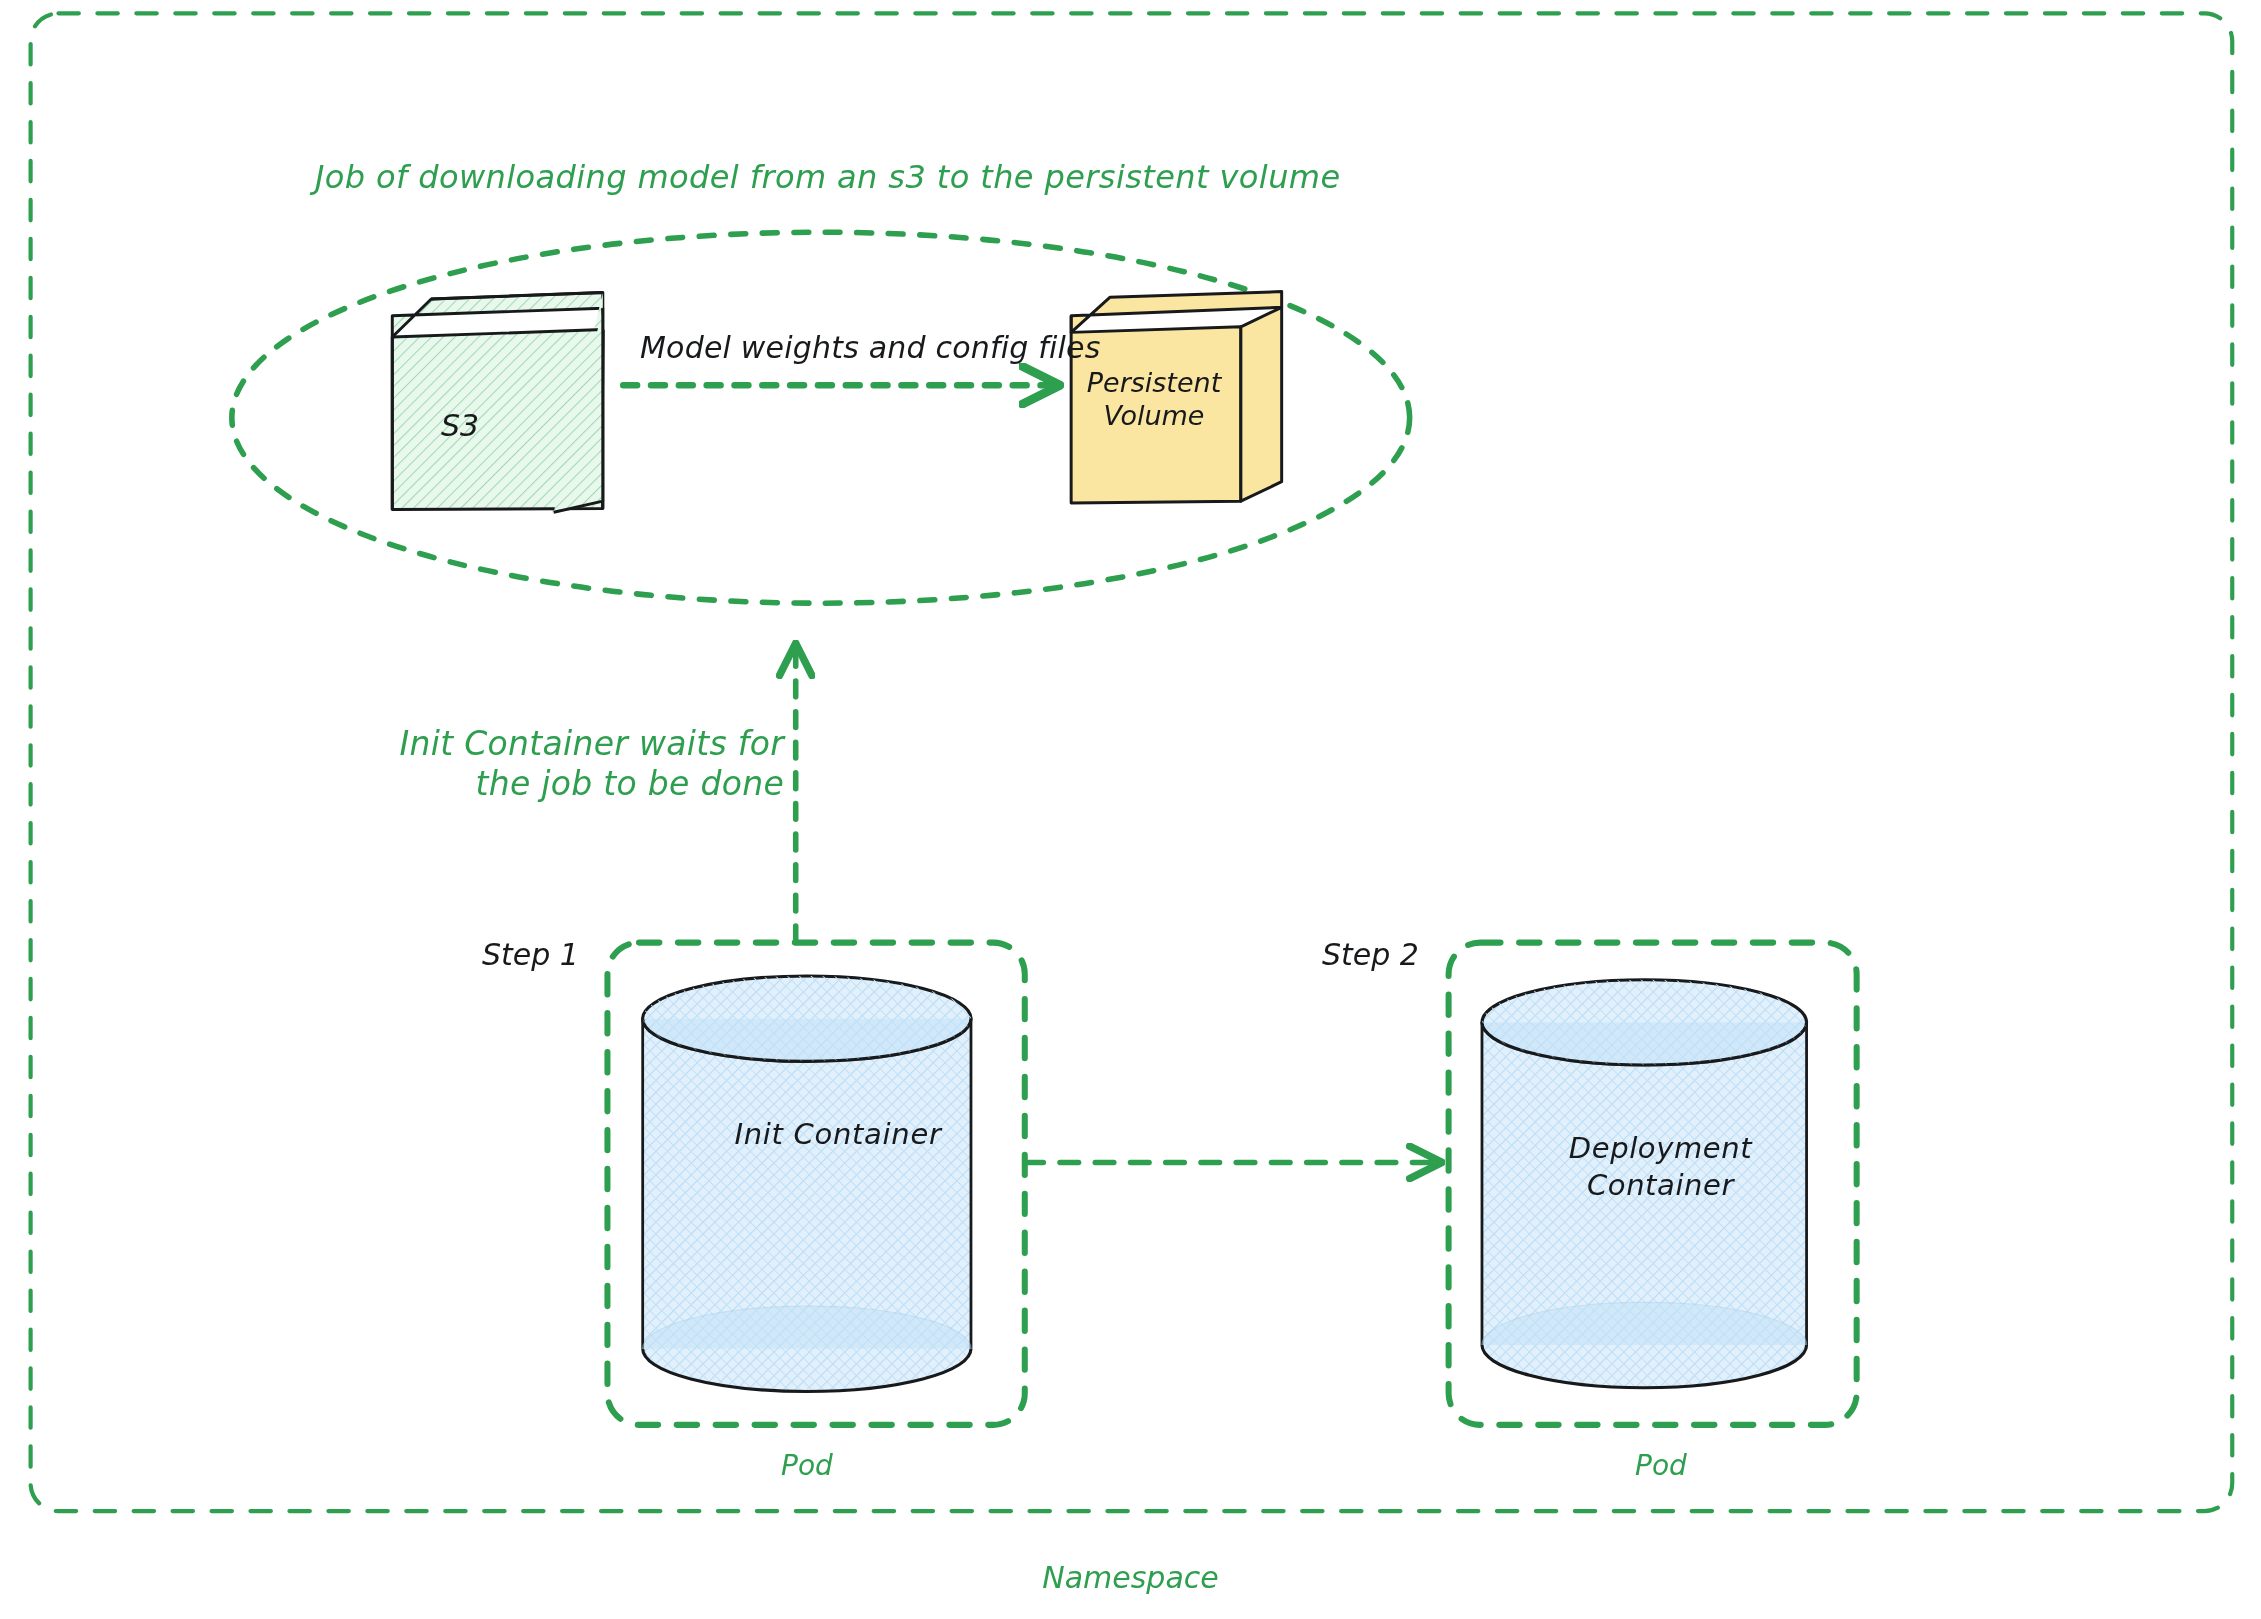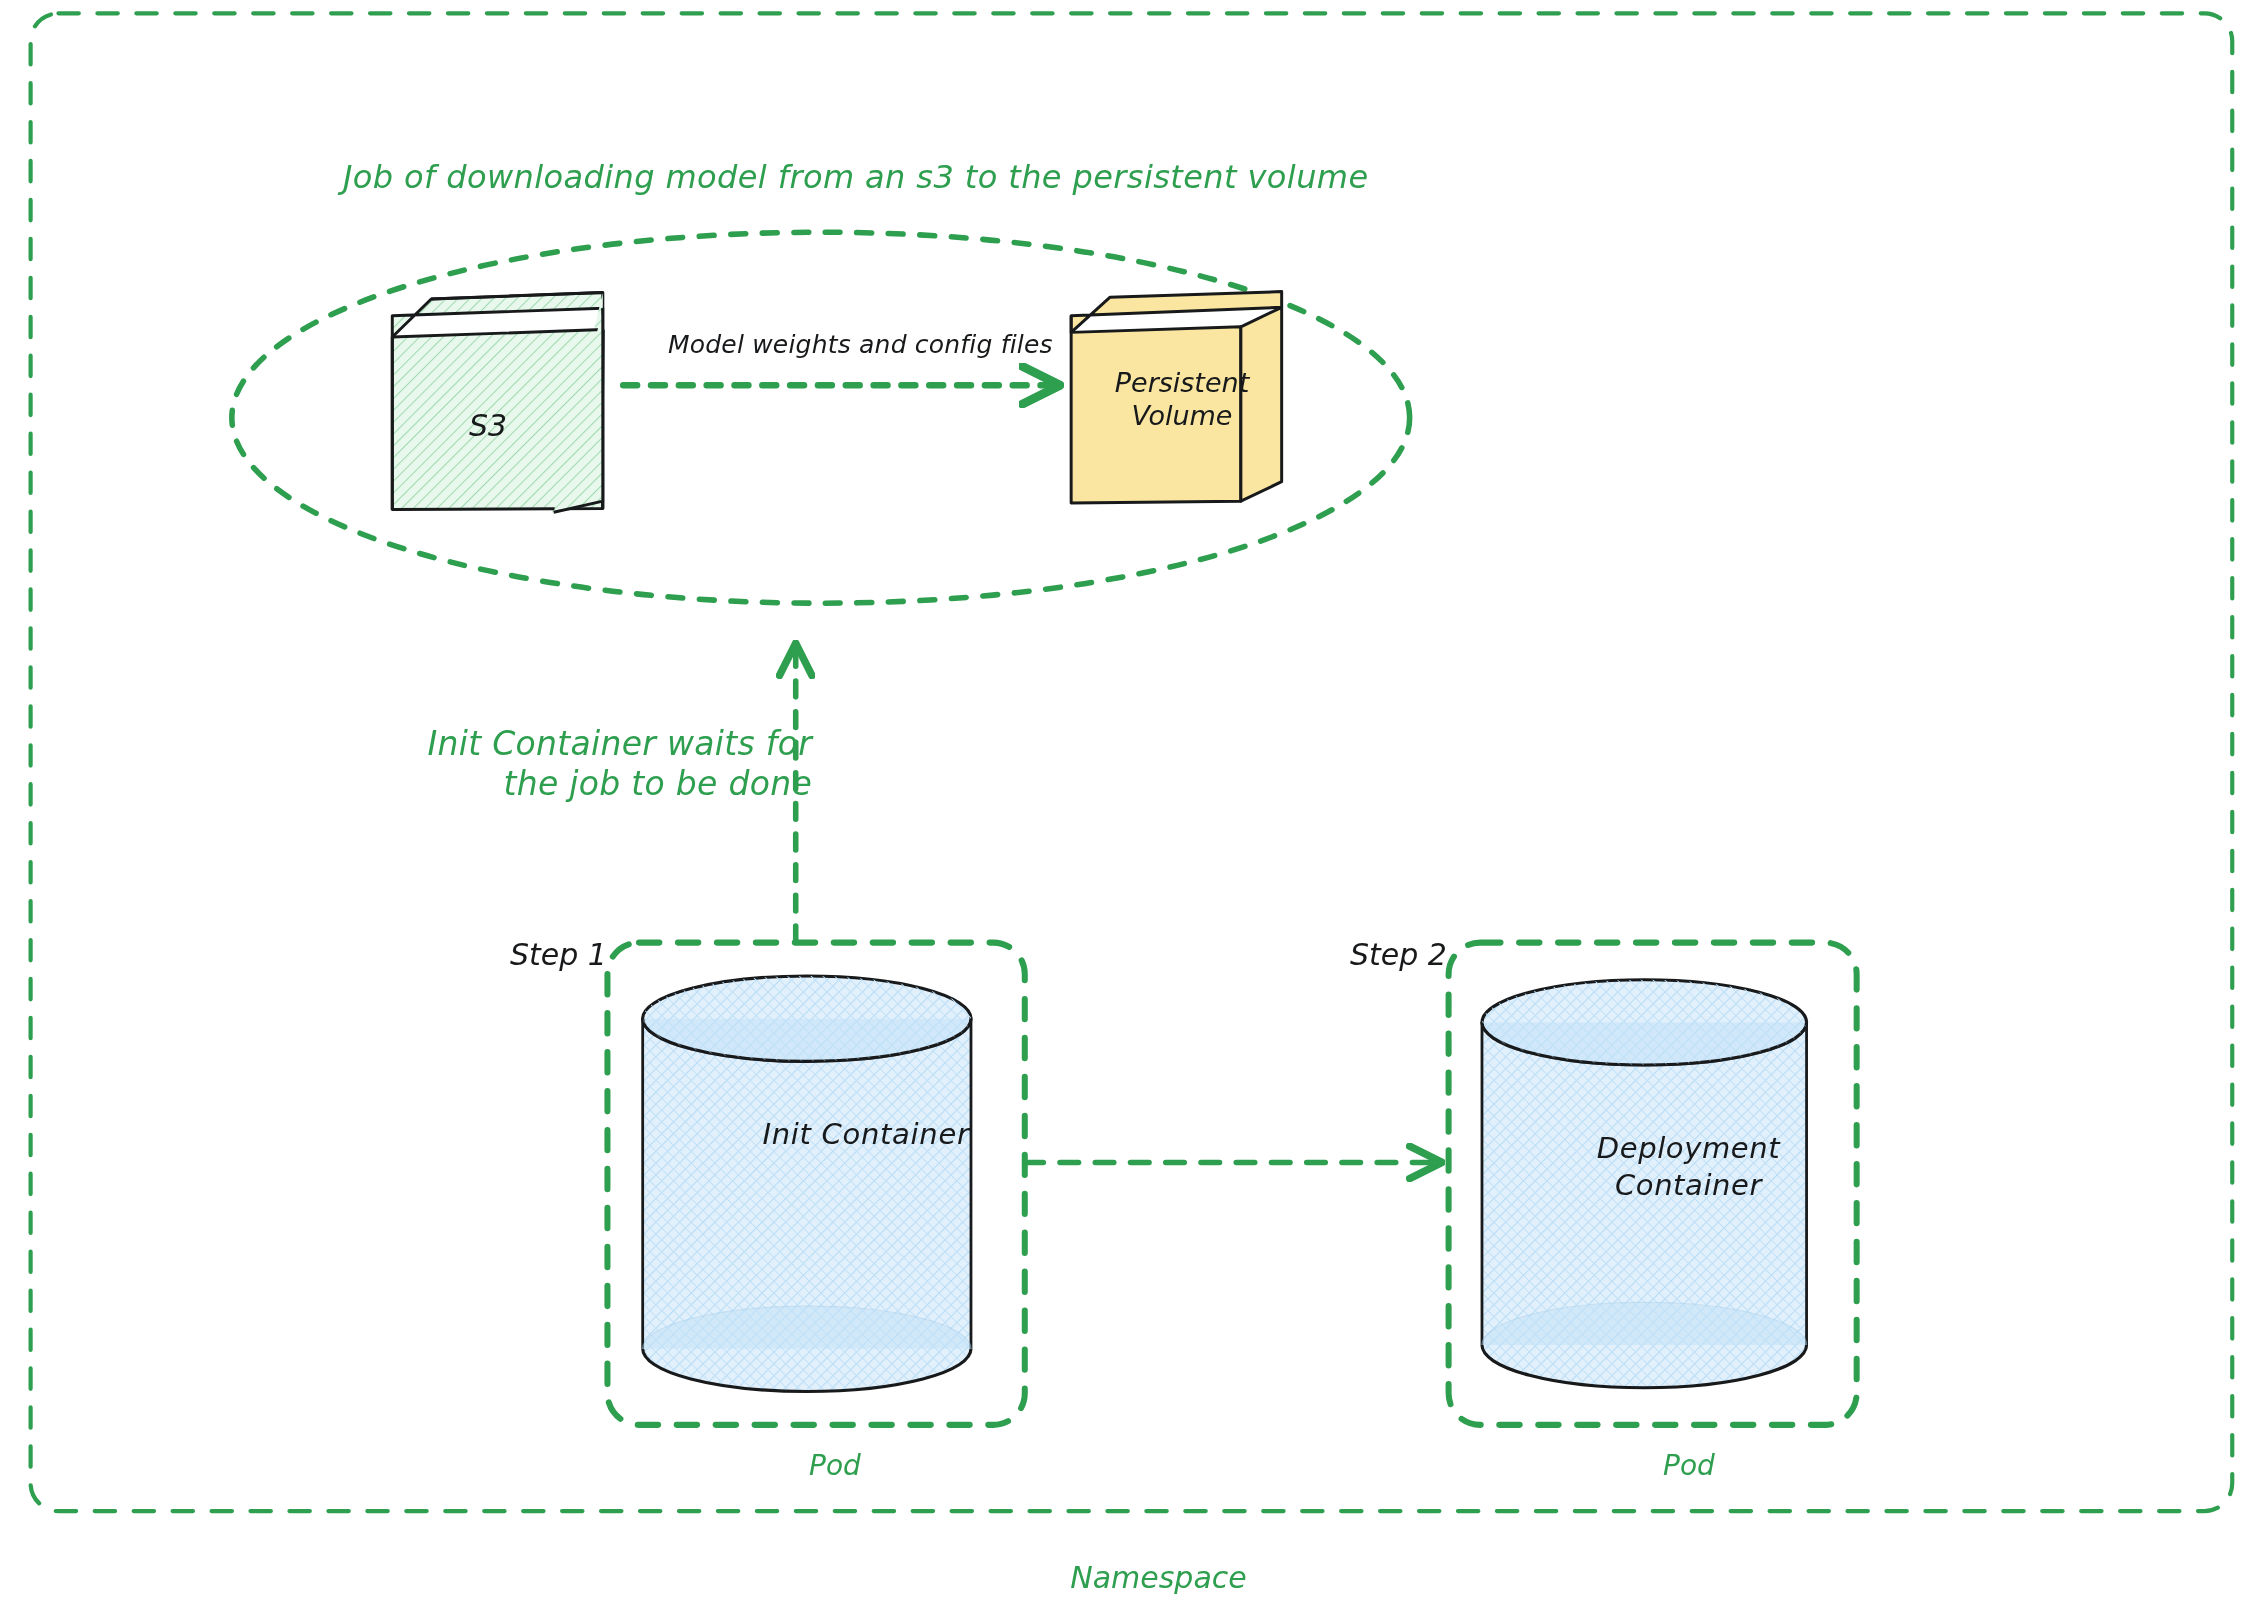--- a/index.html
+++ b/index.html
@@ -22,42 +22,41 @@
     left: 0;
     top: 0;
     width: 2261px;
     height: 1620px;
     overflow: visible;
   }
   .lbl {
     position: absolute;
     white-space: pre;
     line-height: 1.22;
-    margin-left: 28px;
   }
   .green-hand {
     color: #2e9e4f;
     font-family: "DejaVu Sans", sans-serif;
     font-style: italic;
   }
   .black-hand {
     color: #17191b;
     font-family: "DejaVu Sans", sans-serif;
     font-style: italic;
   }
   #title-label {
     left: 315px;
     top: 158px;
     font-size: 32px;
     letter-spacing: 0.4px;
   }
   #arrow-label-weights {
     left: 640px;
     top: 330px;
-    font-size: 25px;
+    font-size: 30px;
     letter-spacing: 0.2px;
   }
   #s3-label {
     left: 441px;
     top: 408px;
     font-size: 30px;
   }
   #pv-label {
     left: 1073px;
     top: 367px;

